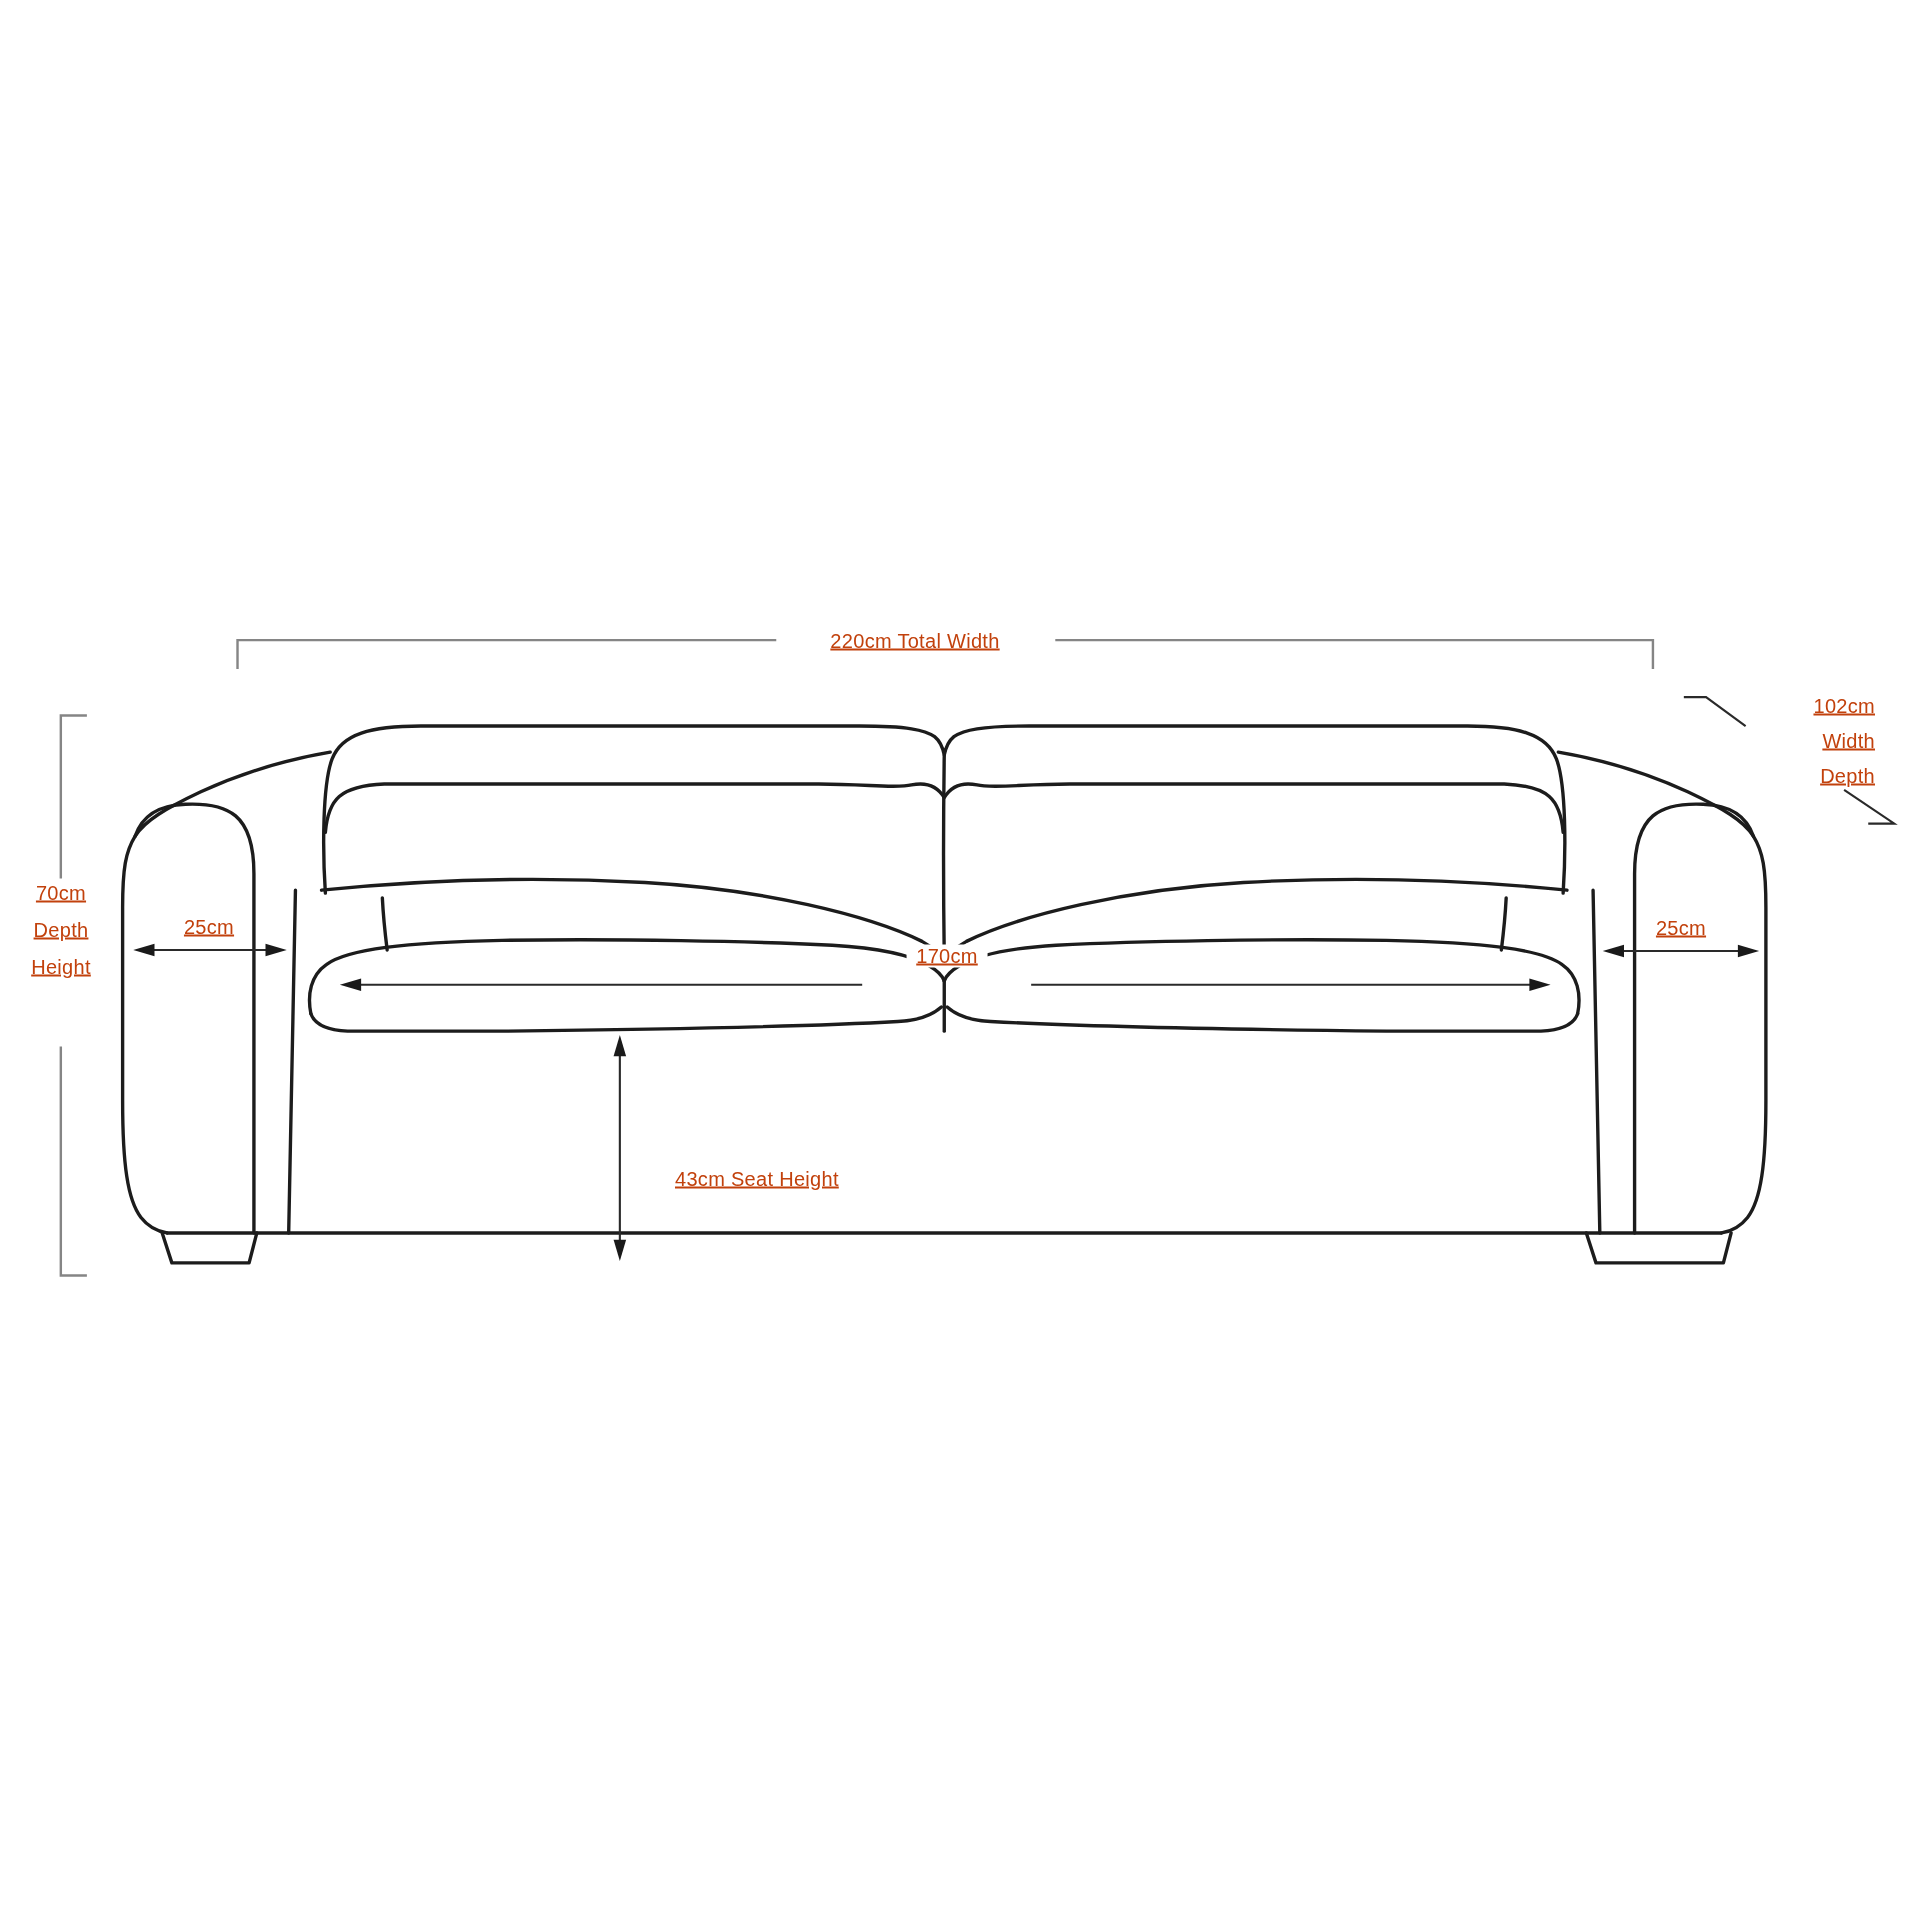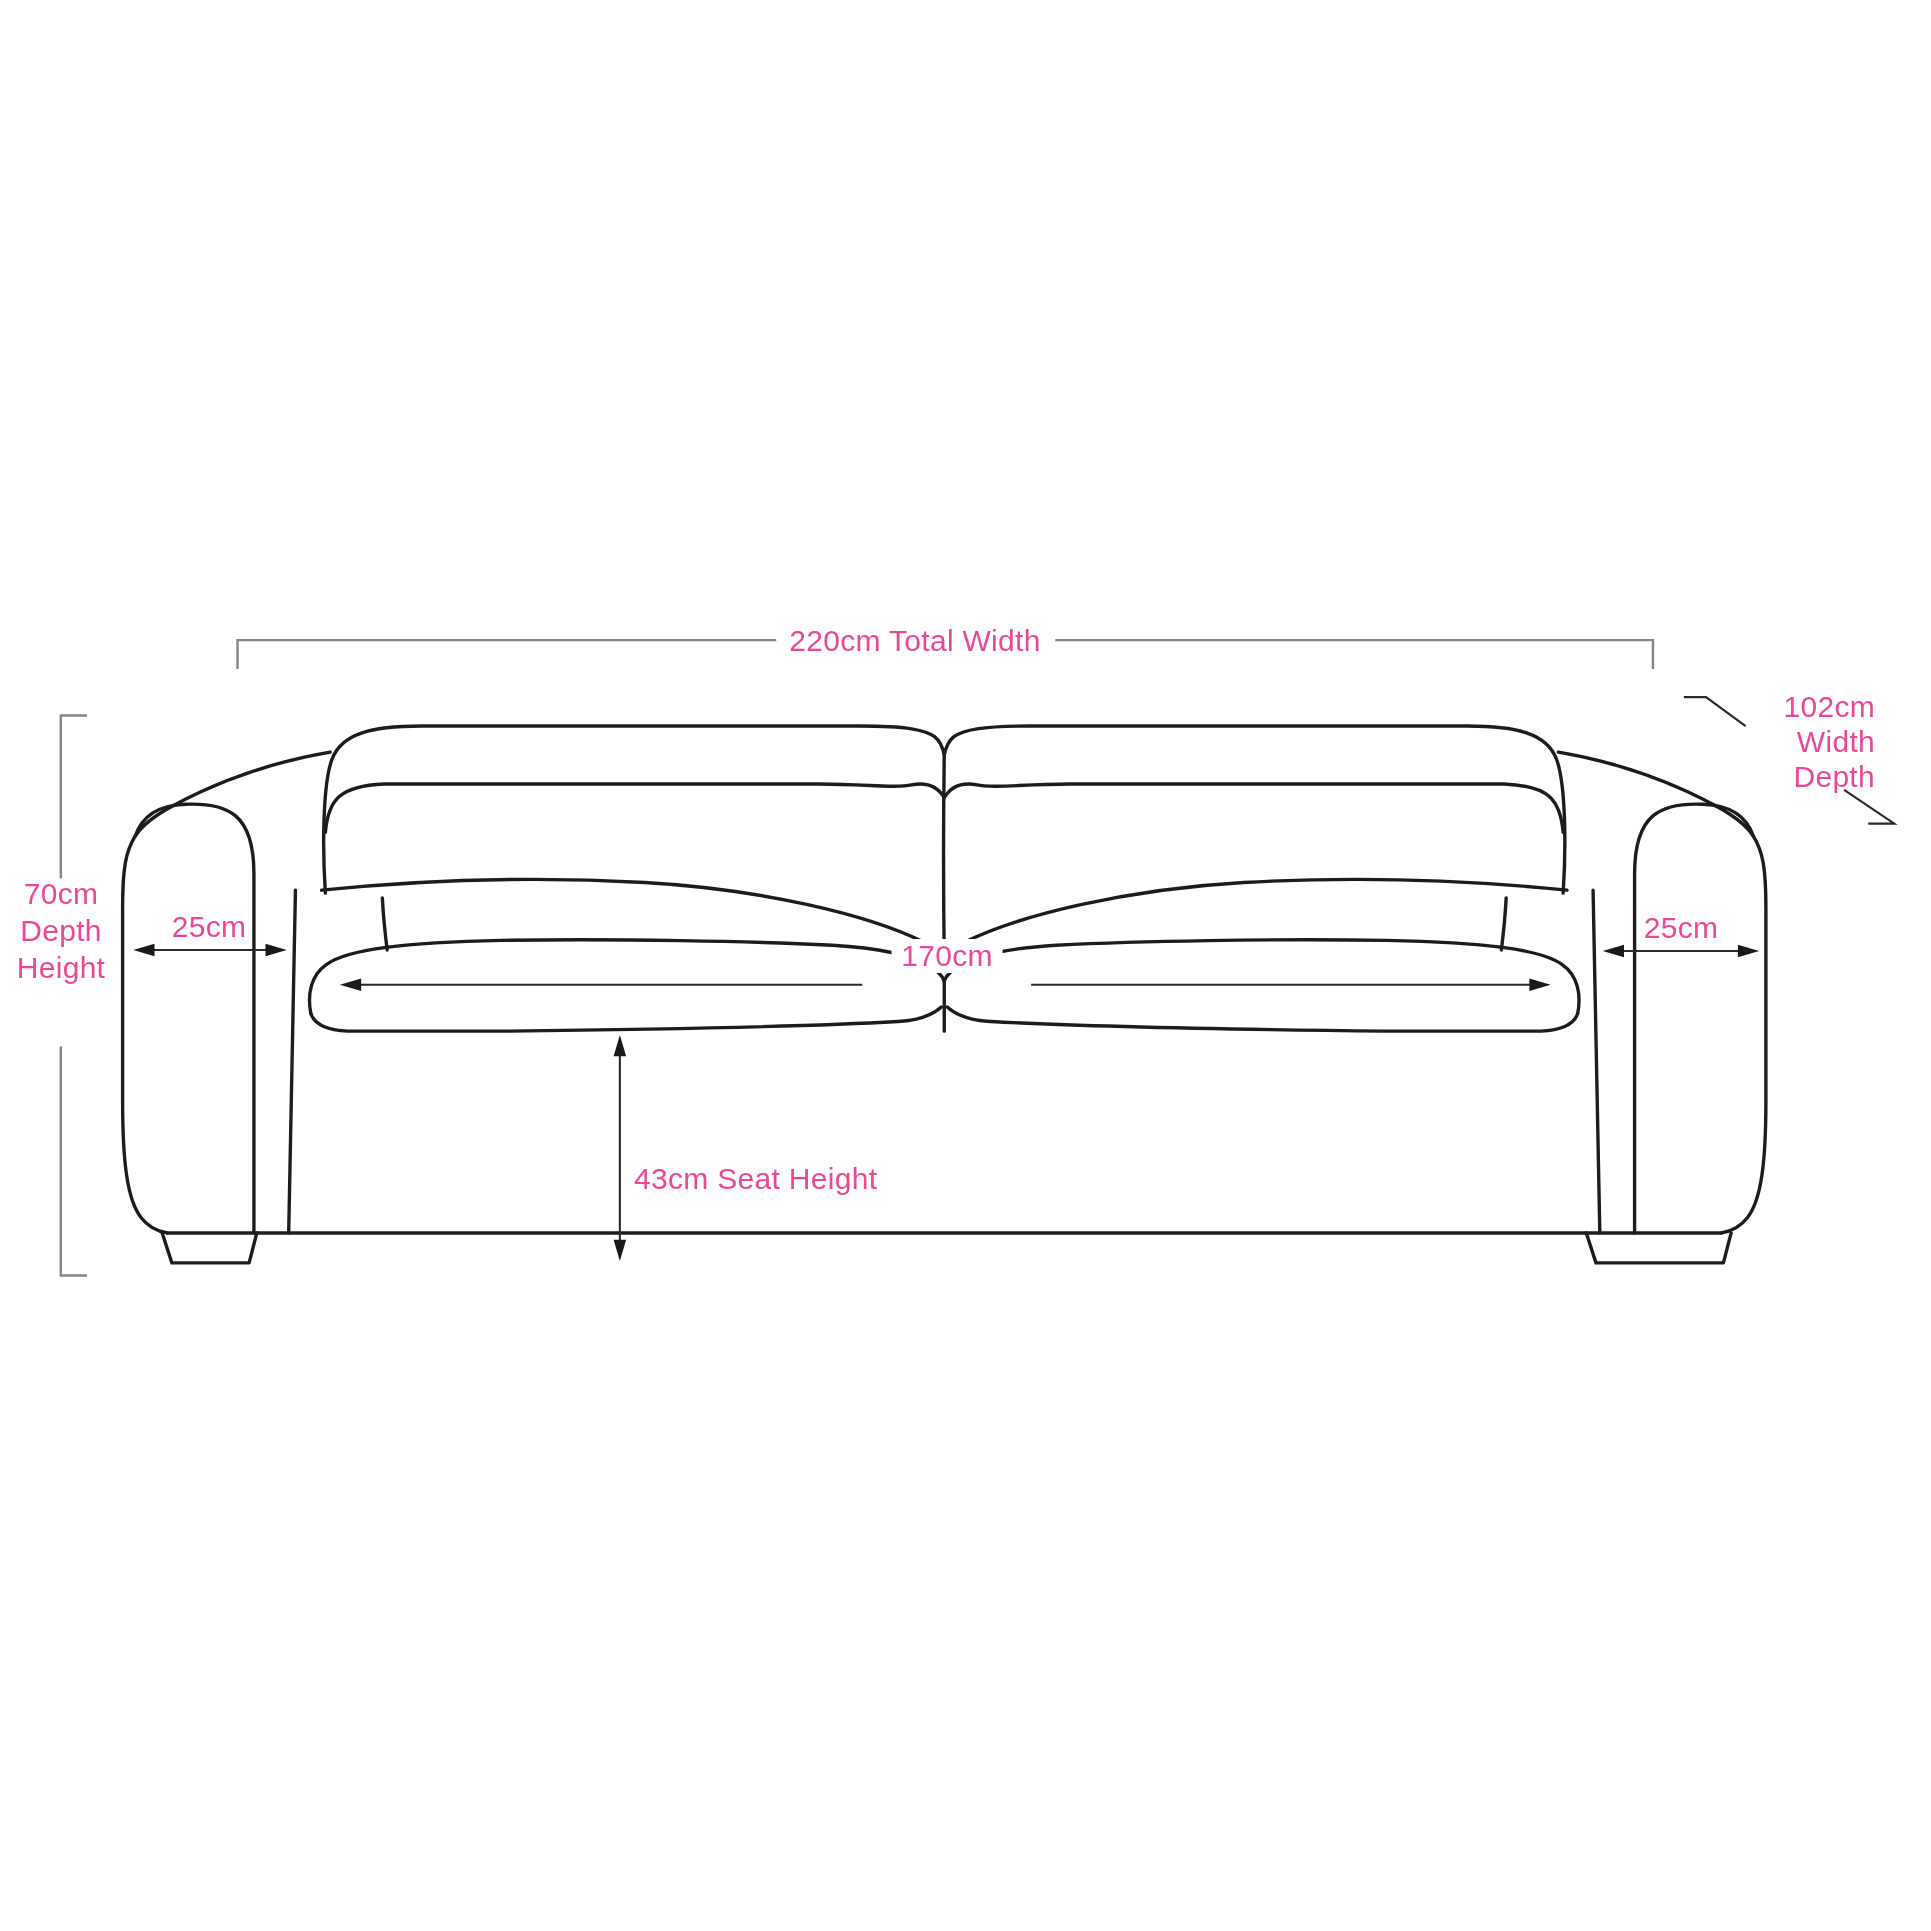--- a/index.html
+++ b/index.html
@@ -1,22 +1,22 @@
 <!DOCTYPE html>
 <html><head>
 <meta charset="utf-8">
 <style>
   html,body{margin:0;padding:0;background:#fff;}
   .canvas{position:relative;width:1931px;height:1931px;background:#ffffff;overflow:hidden;
           font-family:"Liberation Sans", sans-serif;color:#222;}
   .linework{position:absolute;left:0;top:0;}
-  .dim-label{position:absolute;font-size:30px;color:#ec4899;white-space:nowrap;
-             letter-spacing:0.3px;}
+  .dim-label{position:absolute;font-size:20px;color:#c2410c;white-space:nowrap;
+             letter-spacing:0.3px;text-decoration:underline;}
   .center-xy{transform:translate(-50%,-50%);}
-  .center-y{transform:translateY(-50%);}
+  .center-y{transform:translateY(-50%);margin-left:41px;}
   .multiline{text-align:center;line-height:37px;white-space:normal;}
   .masked{background:#ffffff;padding:0 9.7px;}
 </style>
 </head>
 <body>
 
 <div class="canvas">
 
   <svg class="linework" width="1931" height="1931" viewBox="0 0 2000 2000">
 

